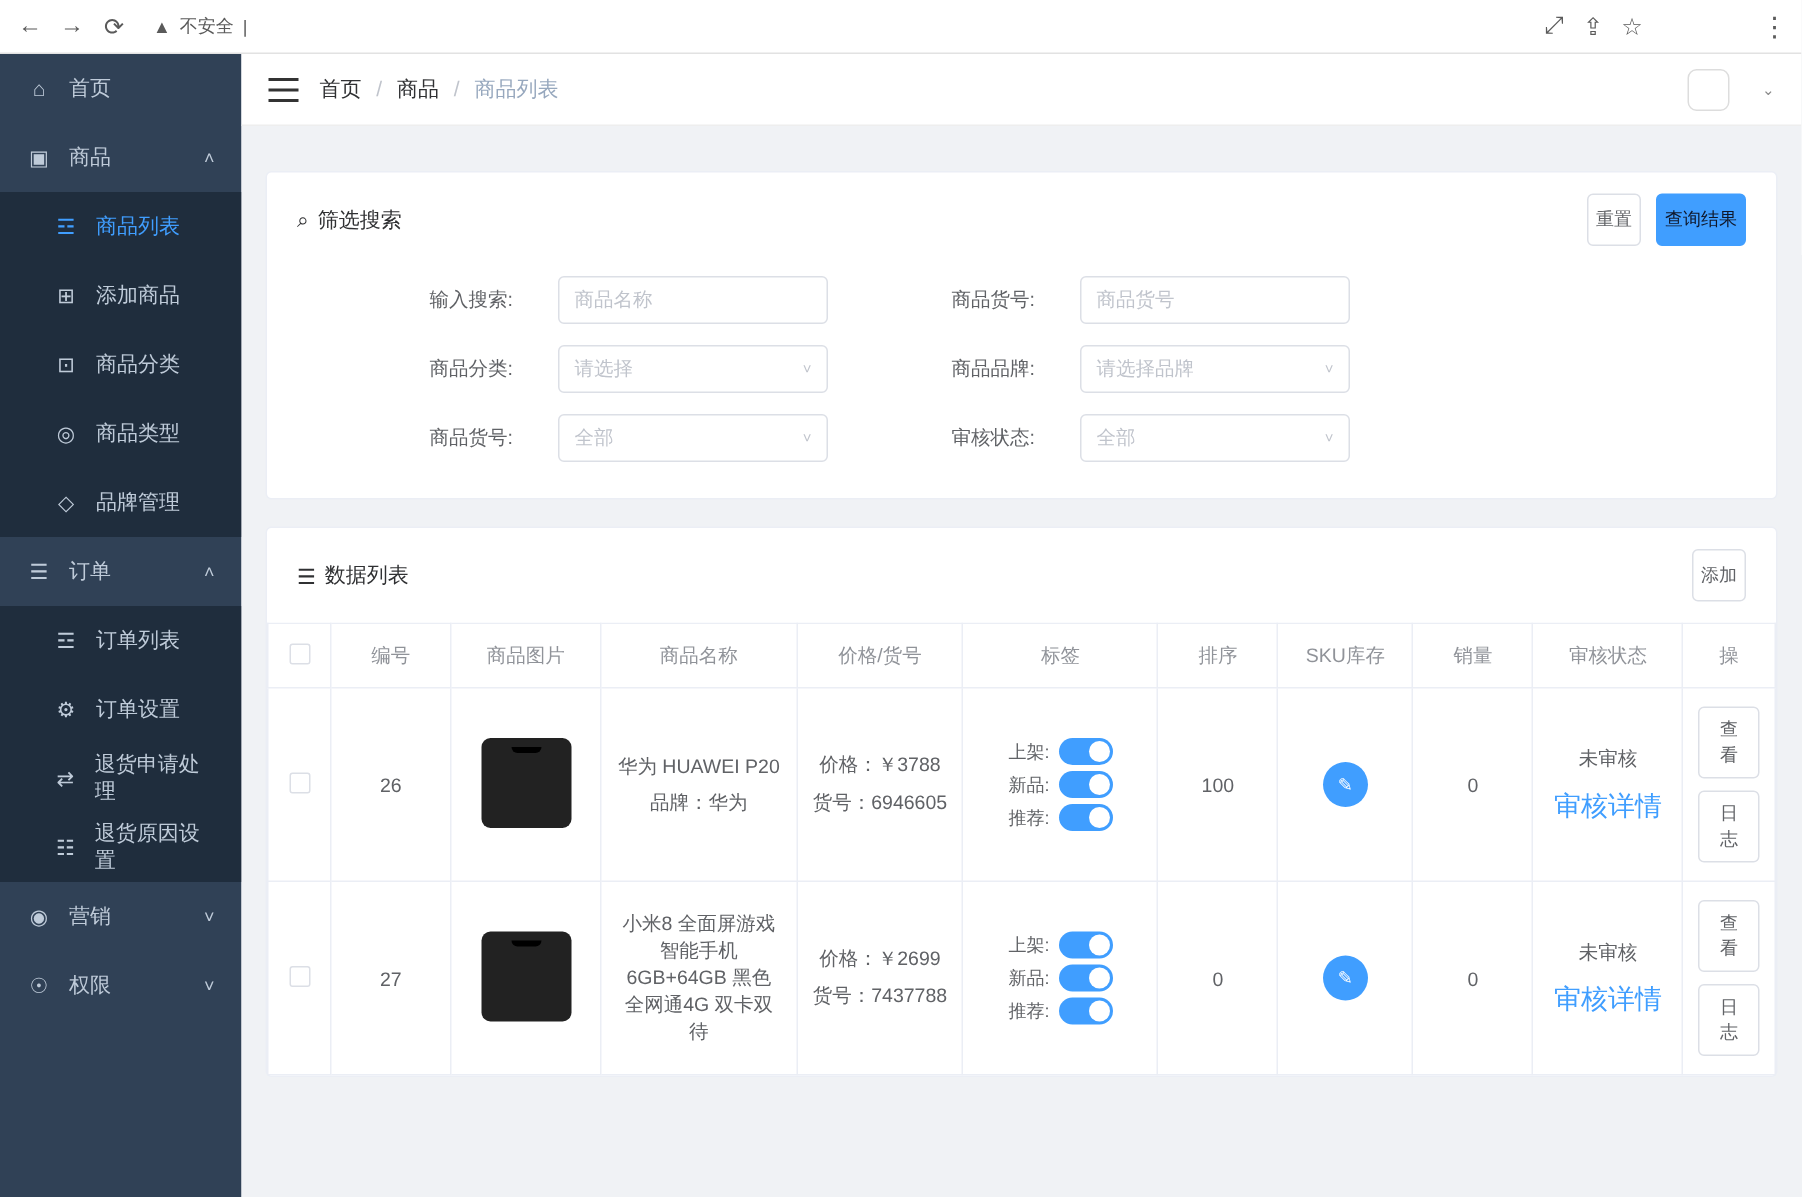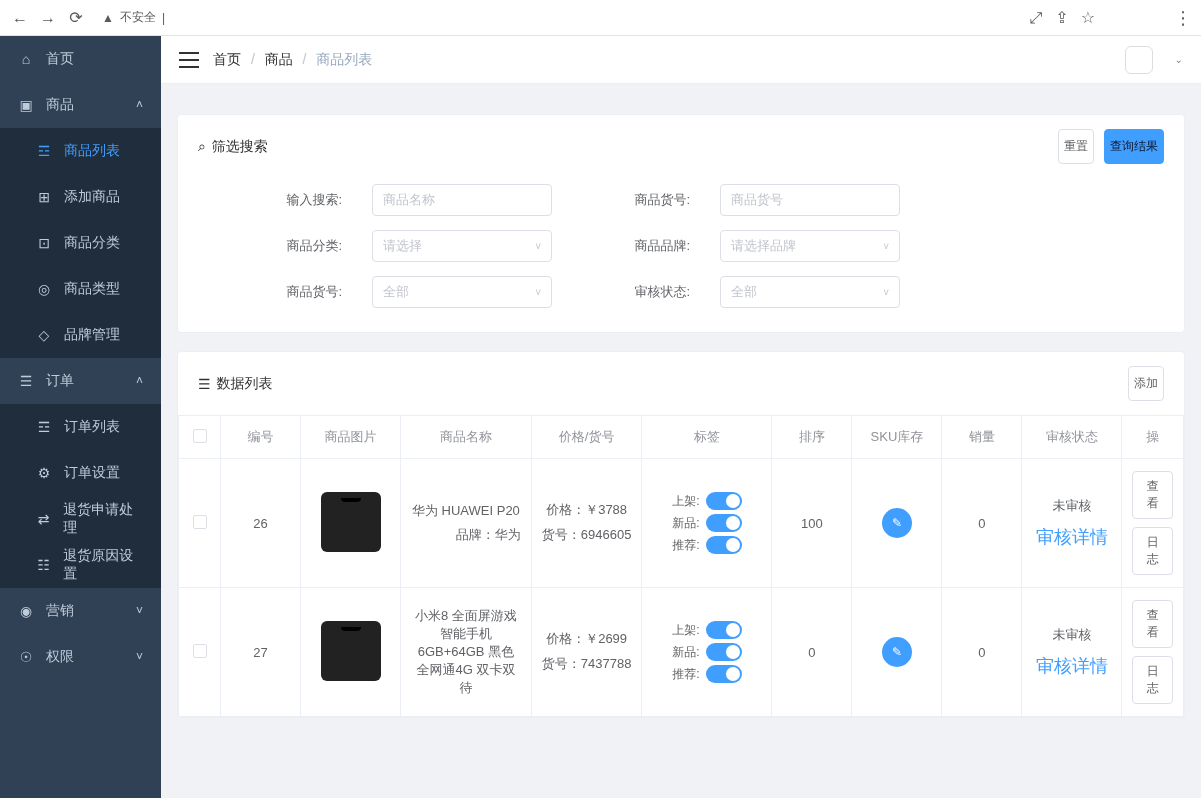--- a/index.html
+++ b/index.html
@@ -230,21 +230,21 @@
                   <th style="min-width: 60px;">操</th>
                 </tr>
               </thead>
             <tbody id="table-body">
                 <tr>
     <td><span class="cb"></span></td>
     <td>26</td>
     <td><span class="product-img"></span></td>
     <td>
                     <div>华为 HUAWEI P20</div>
-                    <div style="margin-top:6px;text-align:right;">品牌：华为</div>
+                    <div style="margin-top:6px;">品牌：华为</div>
                   </td>
     <td class="price-col">价格：￥3788<br>货号：6946605</td>
     <td>
       <div class="tag-row">
                       <span>上架:</span>
                       <span class="switch"></span>
                     </div>
       <div class="tag-row">
                       <span>新品:</span>
                       <span class="switch"></span>

